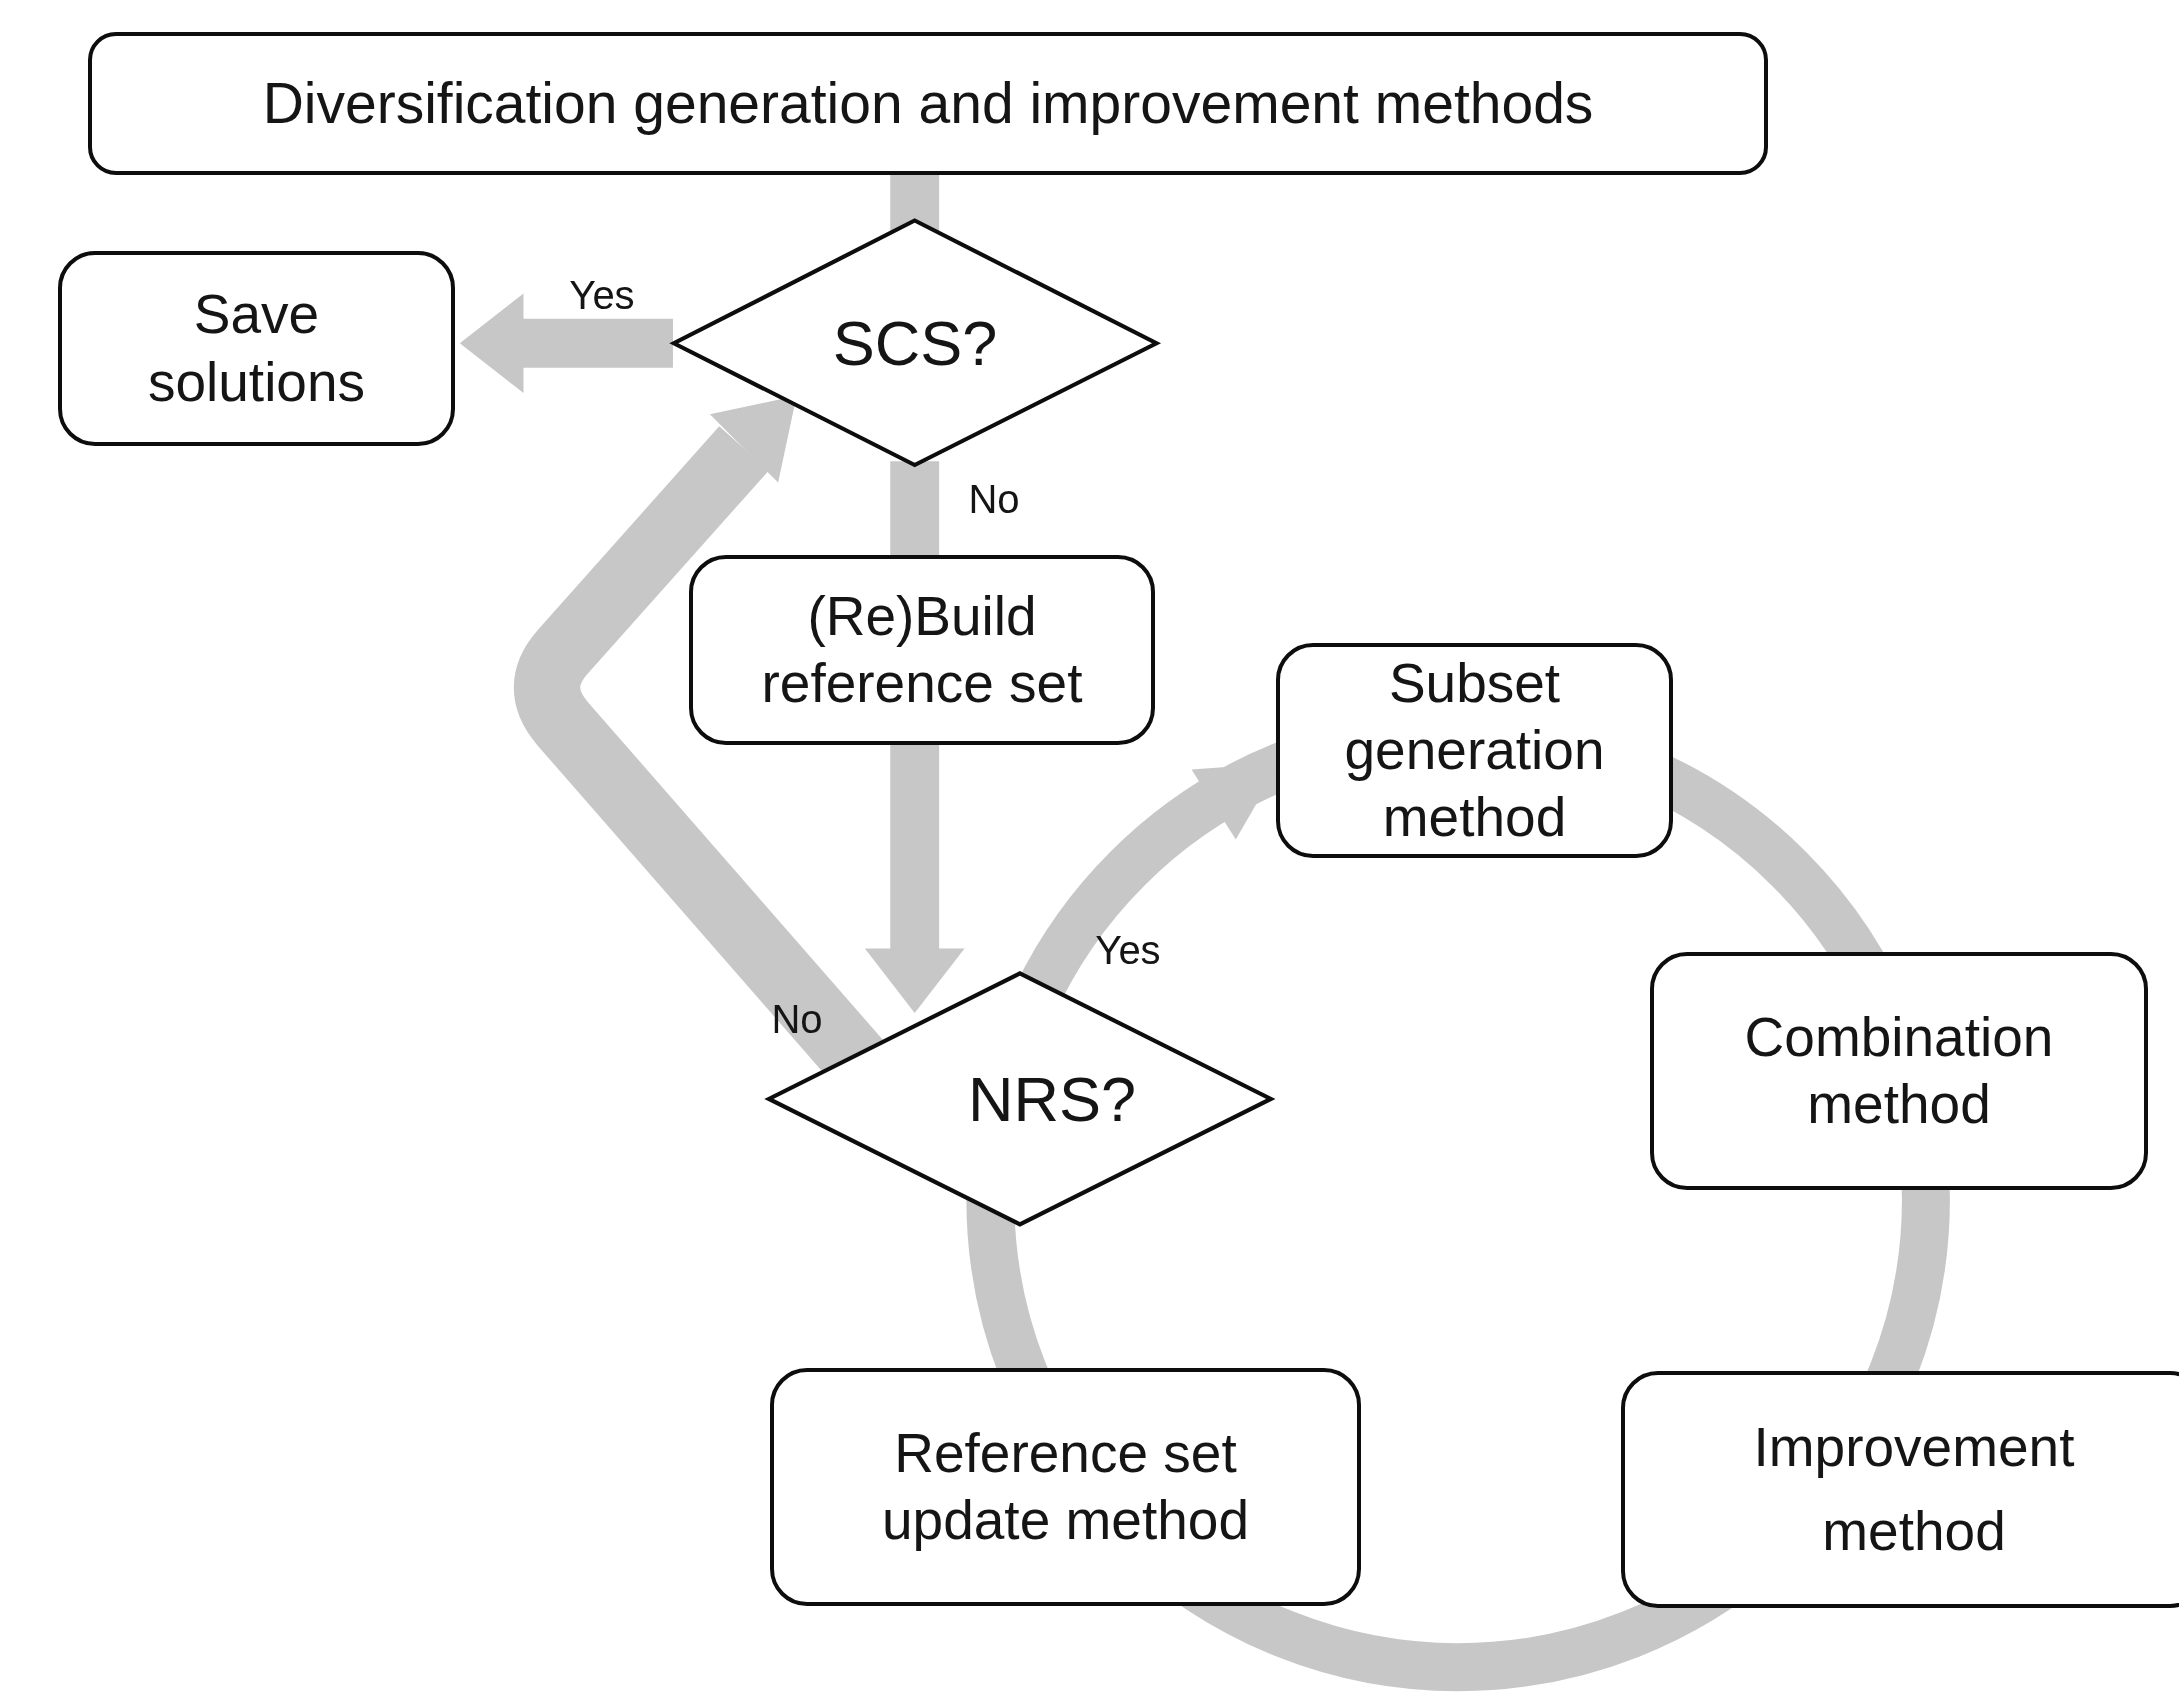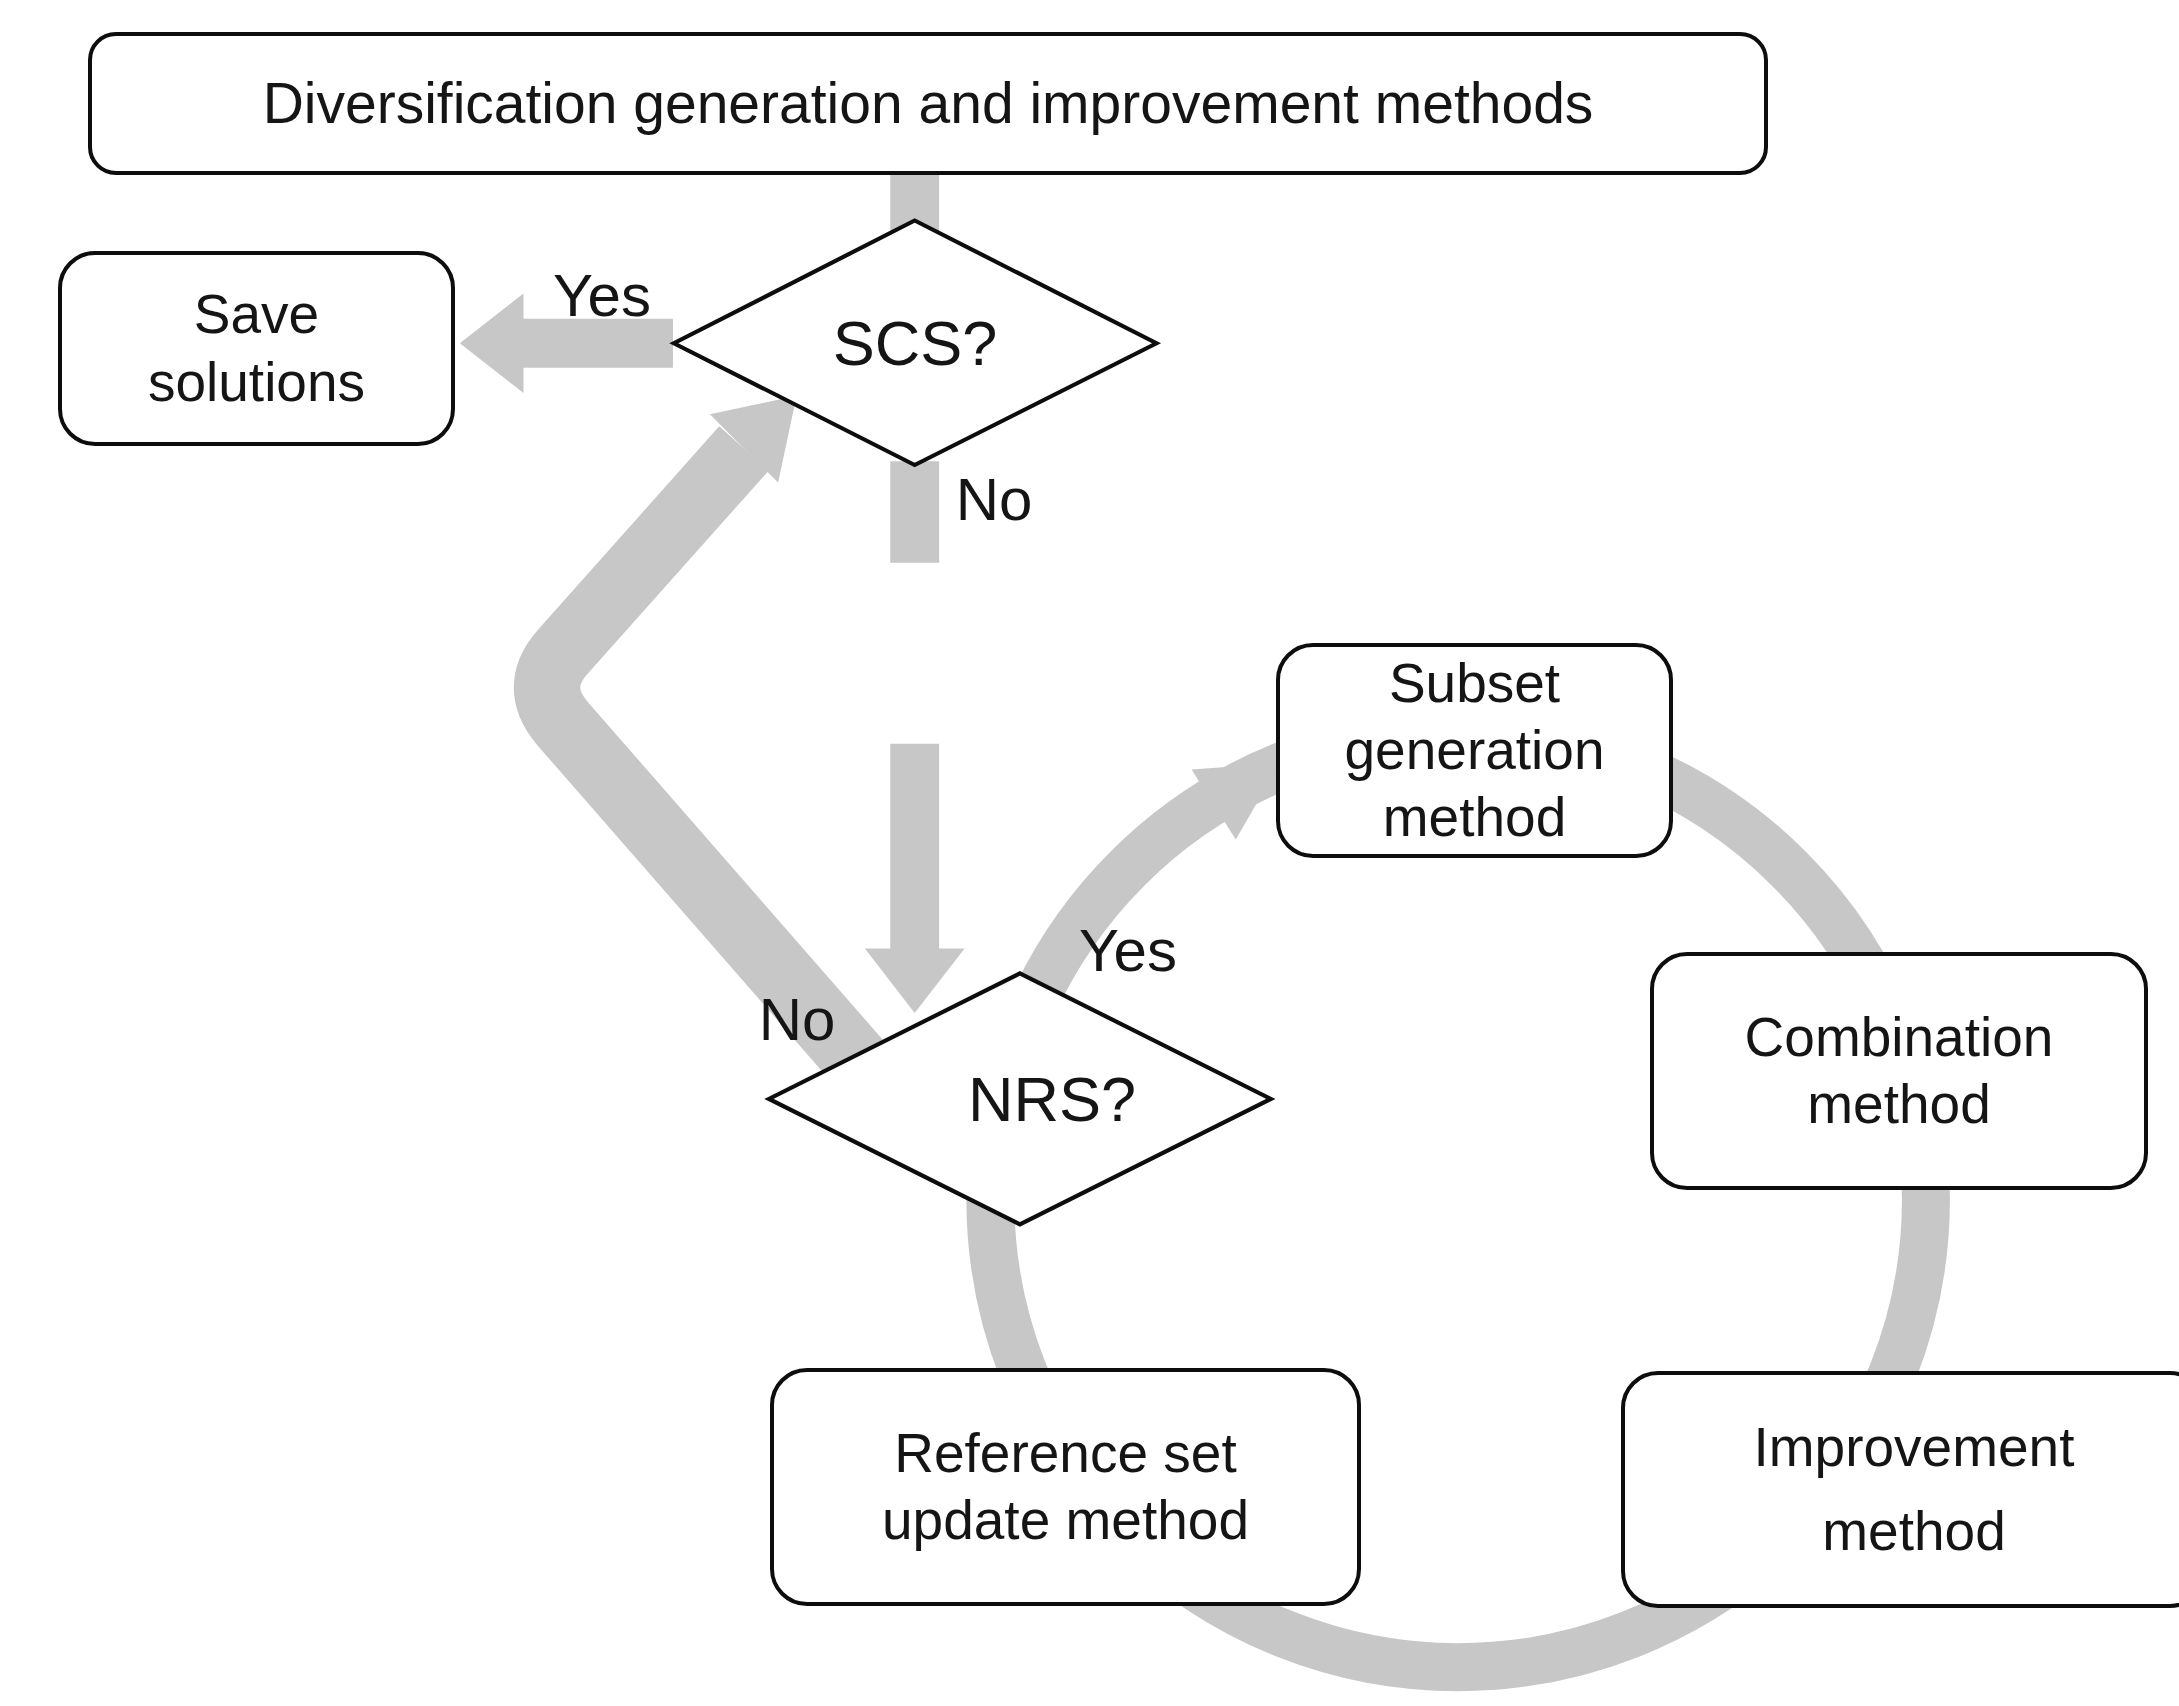--- a/index.html
+++ b/index.html
@@ -13,21 +13,21 @@
   .box {
     position:absolute; box-sizing:border-box;
     background:#ffffff; border:4.6px solid #0d0d0d; border-radius:37px;
     display:flex; flex-direction:column; align-items:center; justify-content:center;
     text-align:center; font-size:55px; line-height:1.22; color:#151515;
   }
   .box span { display:block; white-space:nowrap; }
   .top-box { border-radius:28px; font-size:57px; }
   .lbl {
     position:absolute; transform:translate(-50%,-50%);
-    font-size:60px; color:#151515; white-space:nowrap;
+    font-size:40px; color:#151515; white-space:nowrap;
   }
   .dlbl { font-size:63px; }
 </style>
 </head>
 <body>
 
 <div id="canvas">
 
   <svg id="bg-svg" viewBox="0 0 2362 1849">
 
@@ -55,20 +55,24 @@
 
   <div class="box top-box" style="left:88px; top:32px; width:1680px; height:143px;">
     <span>Diversification generation and improvement methods</span>
   </div>
 
   <div class="box" style="left:58px; top:251px; width:397px; height:195px;">
     <span>Save</span>
     <span>solutions</span>
   </div>
 
+  <div class="box" style="left:689px; top:555px; width:466px; height:190px;">
+    <span>(Re)Build</span>
+    <span>reference set</span>
+  </div>
 
   <div class="box" style="left:1276px; top:643px; width:397px; height:215px;">
     <span>Subset</span>
     <span>generation</span>
     <span>method</span>
   </div>
 
   <div class="box" style="left:1650px; top:952px; width:498px; height:238px;">
     <span>Combination</span>
     <span>method</span>

